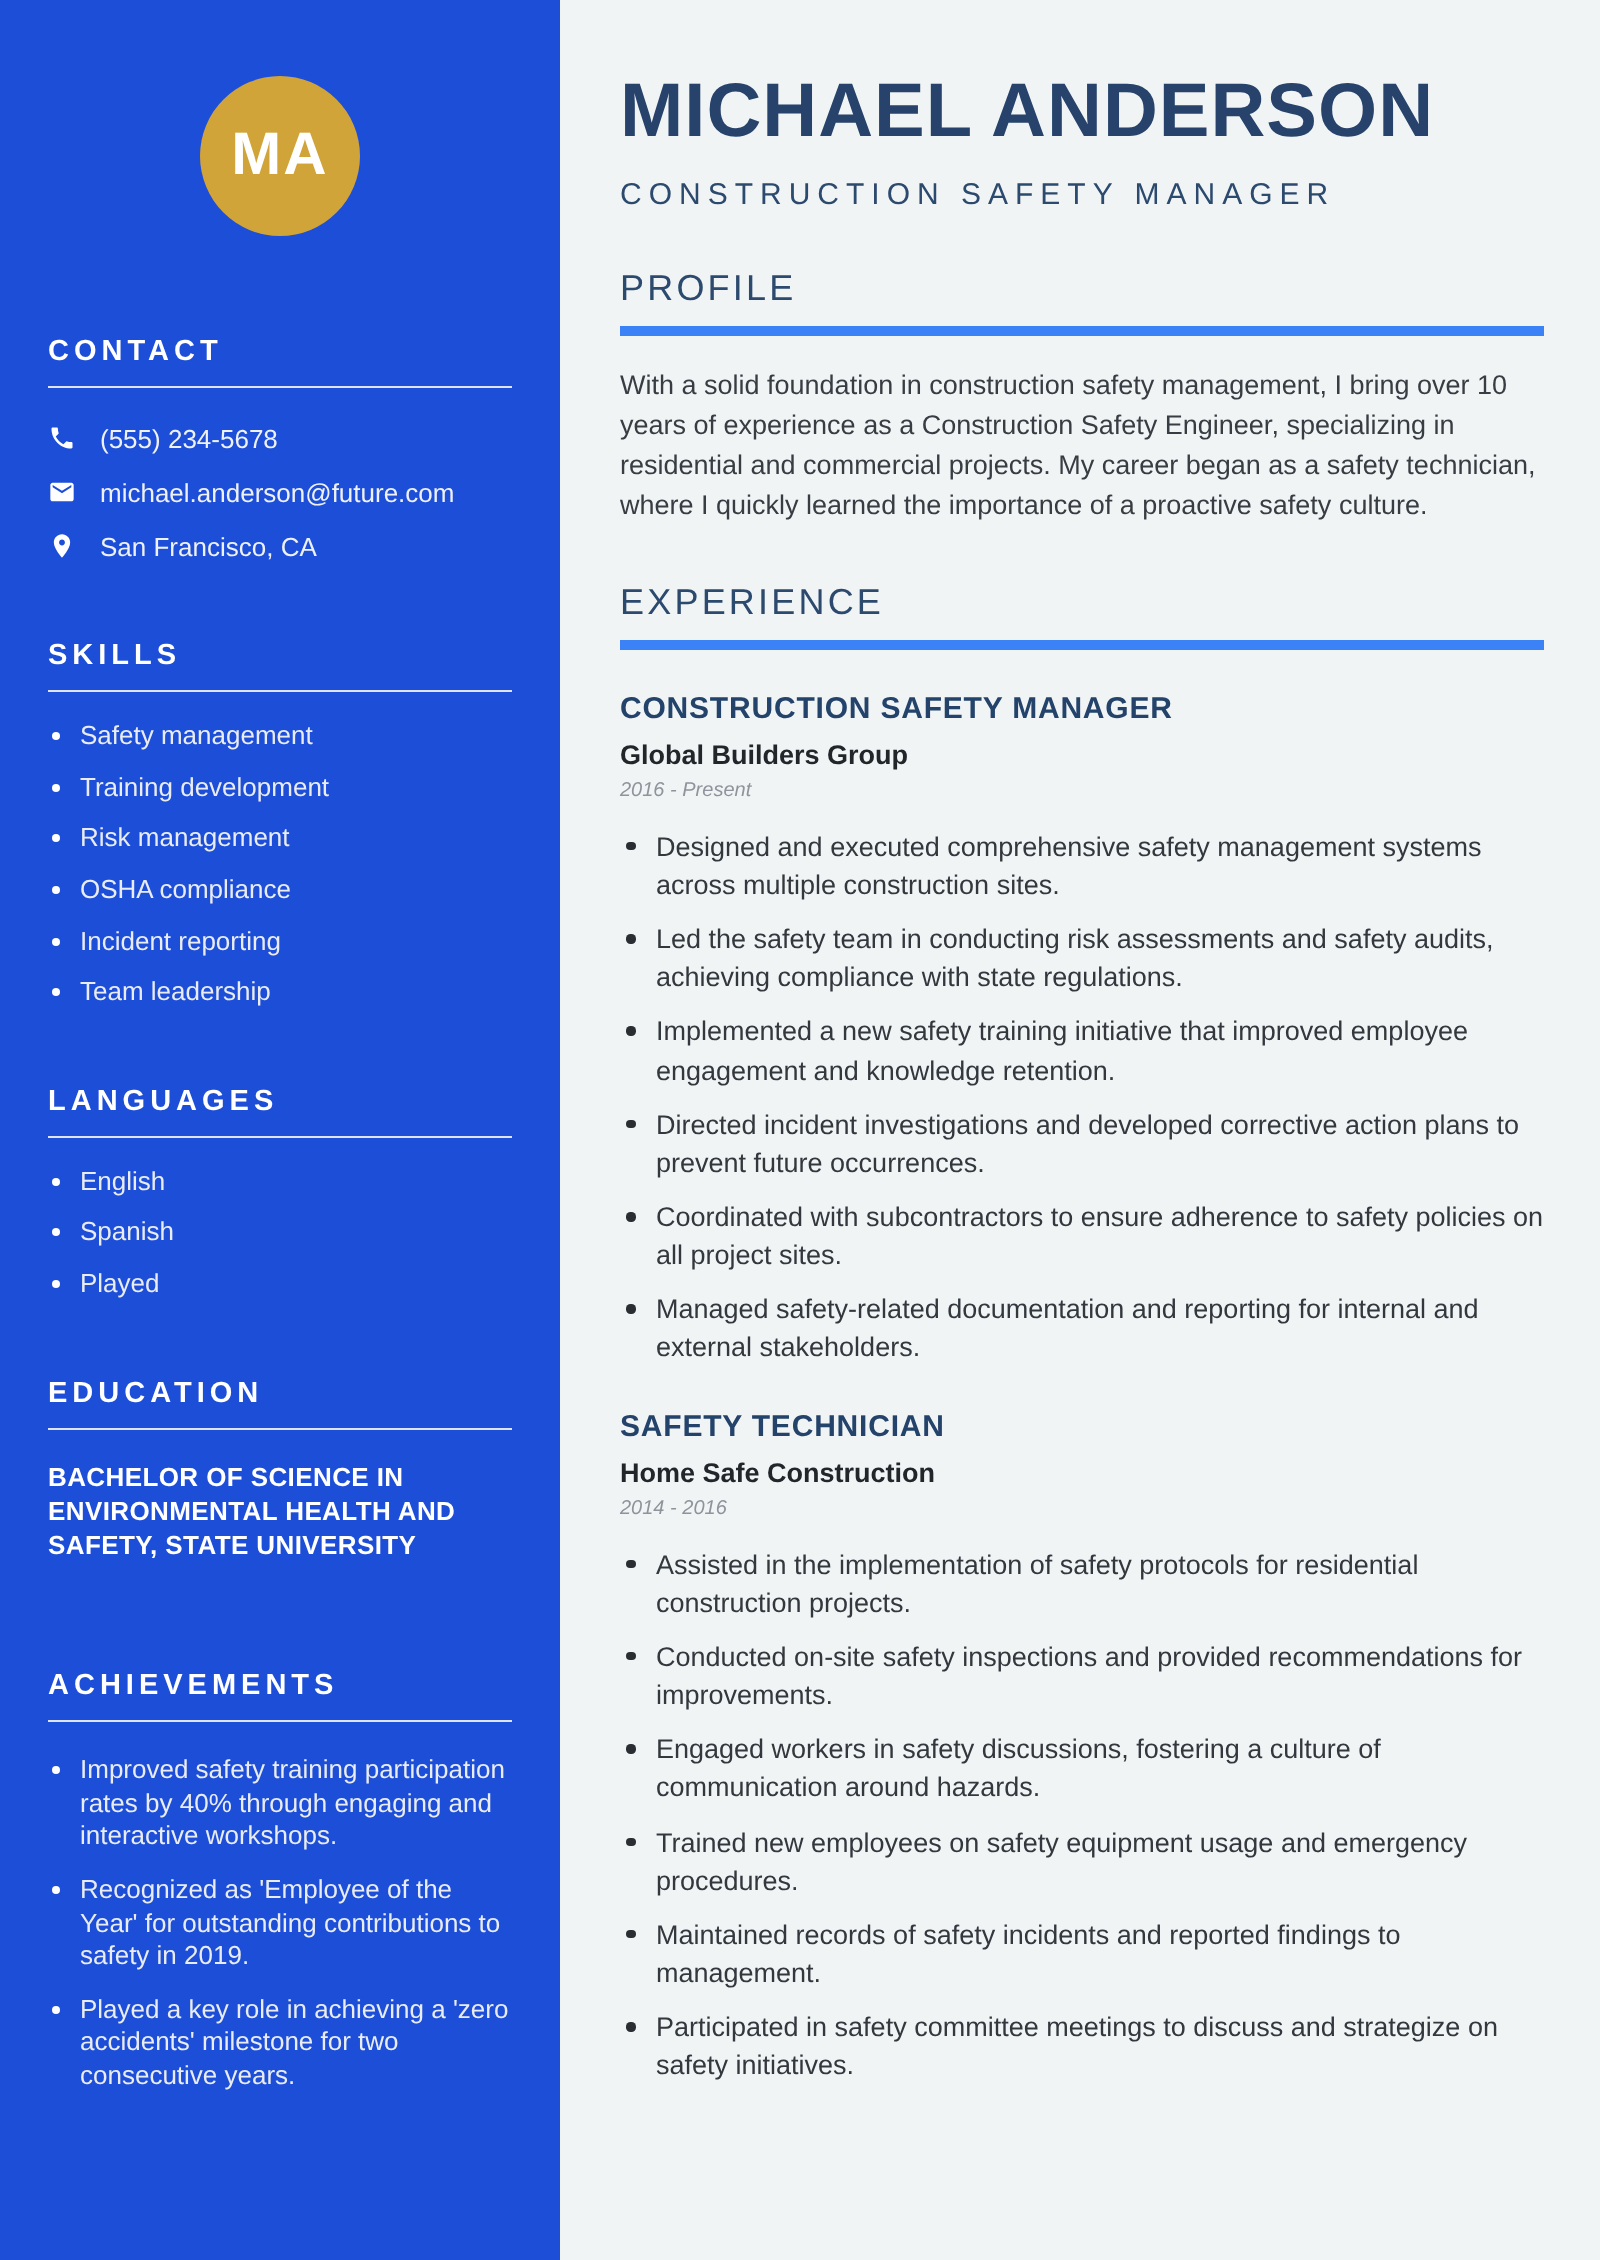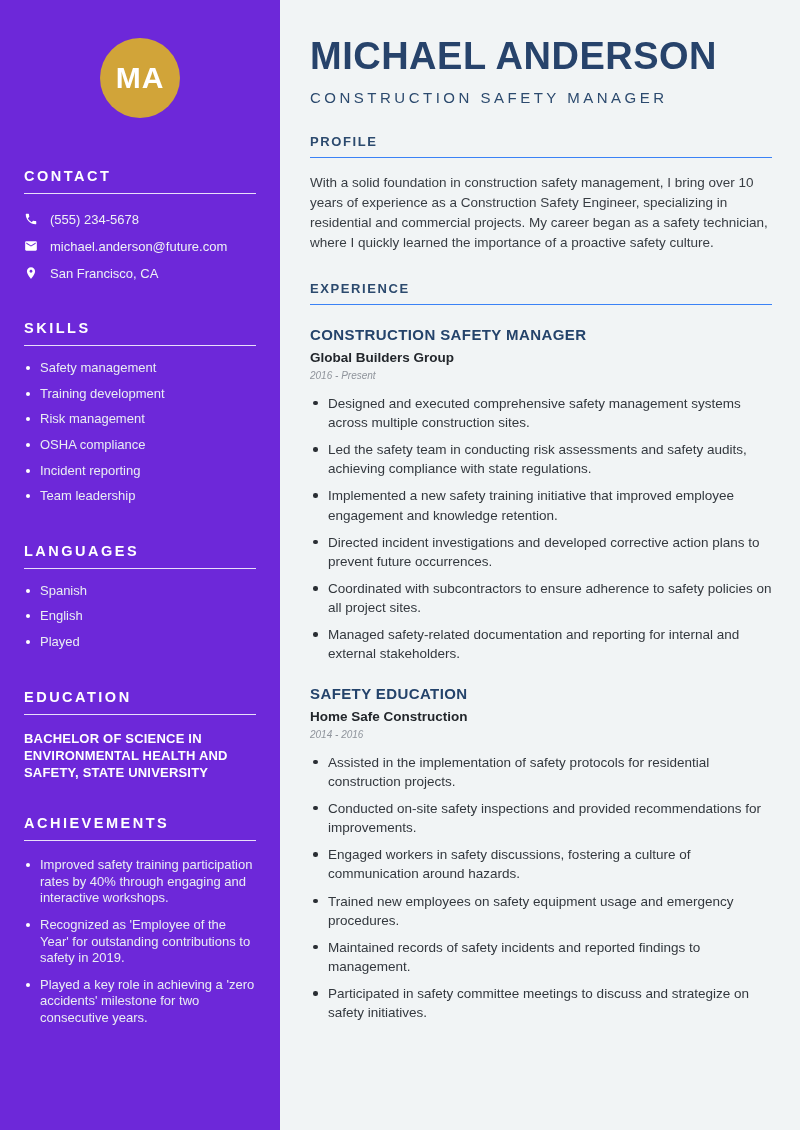--- a/index.html
+++ b/index.html
@@ -13,21 +13,21 @@
     height: 1130px;
     display: flex;
     background: #f1f4f5;
     overflow: hidden;
   }
 
   
   .sidebar {
     width: 280px;
     flex: 0 0 280px;
-    background: #6d28d9;
+    background: #1d4ed8;
     color: #eef1f5;
     padding: 38px 24px 30px 24px;
   }
   .avatar {
     width: 80px; height: 80px;
     border-radius: 50%;
     background: #d1a439;
     margin: 0 auto;
     display: flex; align-items: center; justify-content: center;
   }
@@ -78,21 +78,21 @@
   }
   .edu-degree {
     margin-top: 15px;
     font-size: 13px;
     font-weight: 700;
     color: #ffffff;
     text-transform: uppercase;
     line-height: 1.32;
     letter-spacing: 0.2px;
   }
-  .achieve-section { margin-top: 34px; }
+  .achieve-section { margin-top: 54px; }
   ul.achieve-list { margin-top: 16px; list-style: none; }
   ul.achieve-list li { margin-bottom: 10px; line-height: 1.28; }
 
   
   .main {
     flex: 1;
     padding: 37px 28px 30px 30px;
     background: #f1f4f5;
   }
   .name {
@@ -105,25 +105,25 @@
   .job-title-top {
     margin-top: 12px;
     color: #2c4a6e;
     font-size: 15px;
     letter-spacing: 3.5px;
     font-weight: 400;
   }
   .main-section { margin-top: 28px; }
   .main-head {
     color: #2c4a6e;
-    font-size: 13px;
-    font-weight: 700;
+    font-size: 18px;
+    font-weight: 400;
     letter-spacing: 1.6px;
     padding-bottom: 8px;
-    border-bottom: 1px solid #3b82f6;
+    border-bottom: 5px solid #3b82f6;
   }
   .profile-text {
     margin-top: 15px;
     font-size: 13.5px;
     line-height: 1.48;
     color: #383d43;
     max-width: 470px;
   }
   .job-block { margin-top: 21px; }
   .job-role {
@@ -212,22 +212,22 @@
           <li>OSHA compliance</li>
           <li>Incident reporting</li>
           <li>Team leadership</li>
         </ul>
     </section>
 
     <section class="side-section">
       <h2 class="side-head">LANGUAGES</h2>
       <ul class="side-list">
 
-      <li>Spanish</li>
-          <li>English</li>
+      <li>English</li>
+          <li>Spanish</li>
           <li>Played</li>
         </ul>
     </section>
 
     <section class="side-section">
       <h2 class="side-head">EDUCATION</h2>
       <div class="edu-degree">BACHELOR OF SCIENCE IN ENVIRONMENTAL HEALTH AND SAFETY, STATE UNIVERSITY</div>
     </section>
 
     <section class="side-section achieve-section">
@@ -262,21 +262,21 @@
         <li>Designed and executed comprehensive safety management systems across multiple construction sites.</li>
             <li>Led the safety team in conducting risk assessments and safety audits, achieving compliance with state regulations.</li>
             <li>Implemented a new safety training initiative that improved employee engagement and knowledge retention.</li>
             <li>Directed incident investigations and developed corrective action plans to prevent future occurrences.</li>
             <li>Coordinated with subcontractors to ensure adherence to safety policies on all project sites.</li>
             <li>Managed safety-related documentation and reporting for internal and external stakeholders.</li>
           </ul>
       </div>
 
       <div class="job-block">
-        <div class="job-role">SAFETY EDUCATION</div>
+        <div class="job-role">SAFETY TECHNICIAN</div>
         <div class="job-company">Home Safe Construction</div>
         <div class="job-dates">2014 - 2016</div>
         <ul class="job-bullets">
 
         <li>Assisted in the implementation of safety protocols for residential construction projects.</li>
             <li>Conducted on-site safety inspections and provided recommendations for improvements.</li>
             <li>Engaged workers in safety discussions, fostering a culture of communication around hazards.</li>
             <li>Trained new employees on safety equipment usage and emergency procedures.</li>
             <li>Maintained records of safety incidents and reported findings to management.</li>
             <li>Participated in safety committee meetings to discuss and strategize on safety initiatives.</li>

